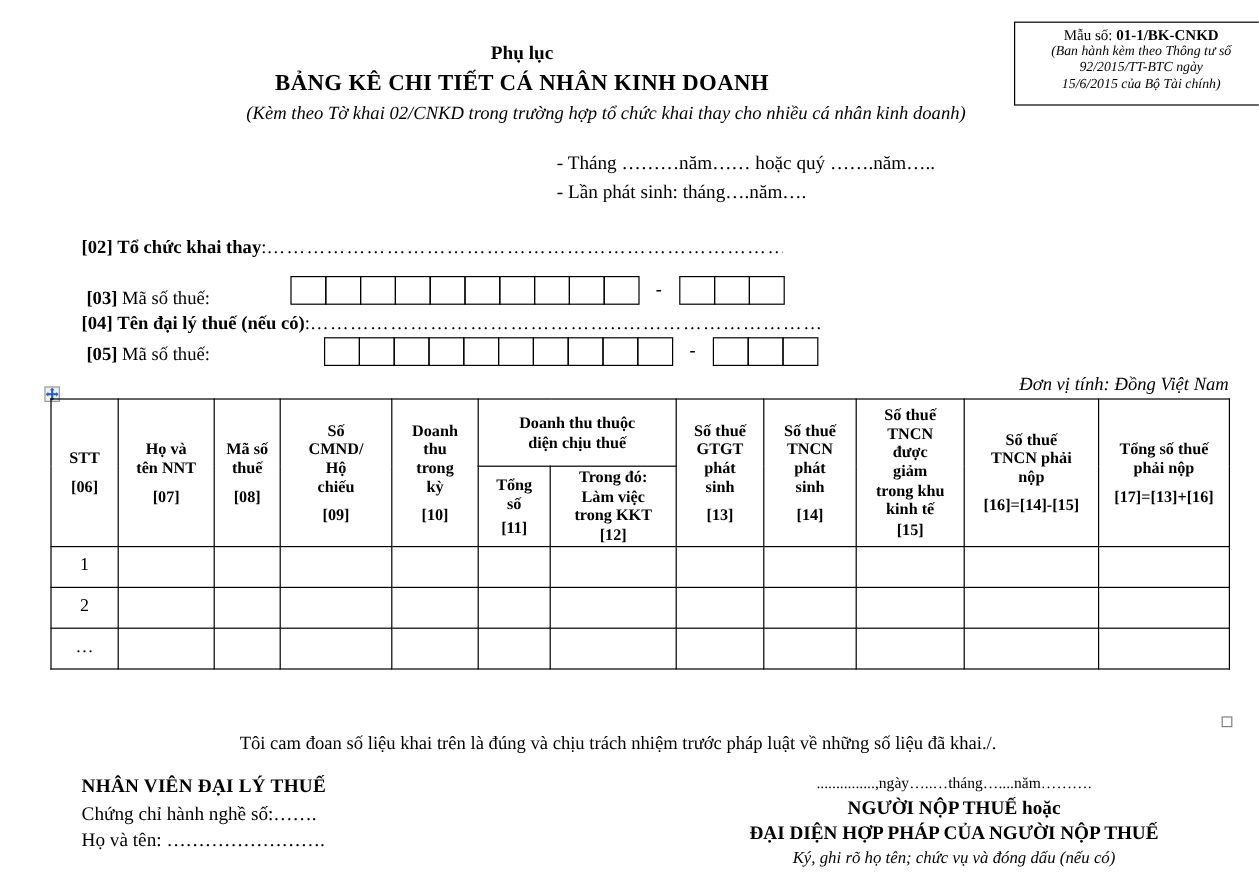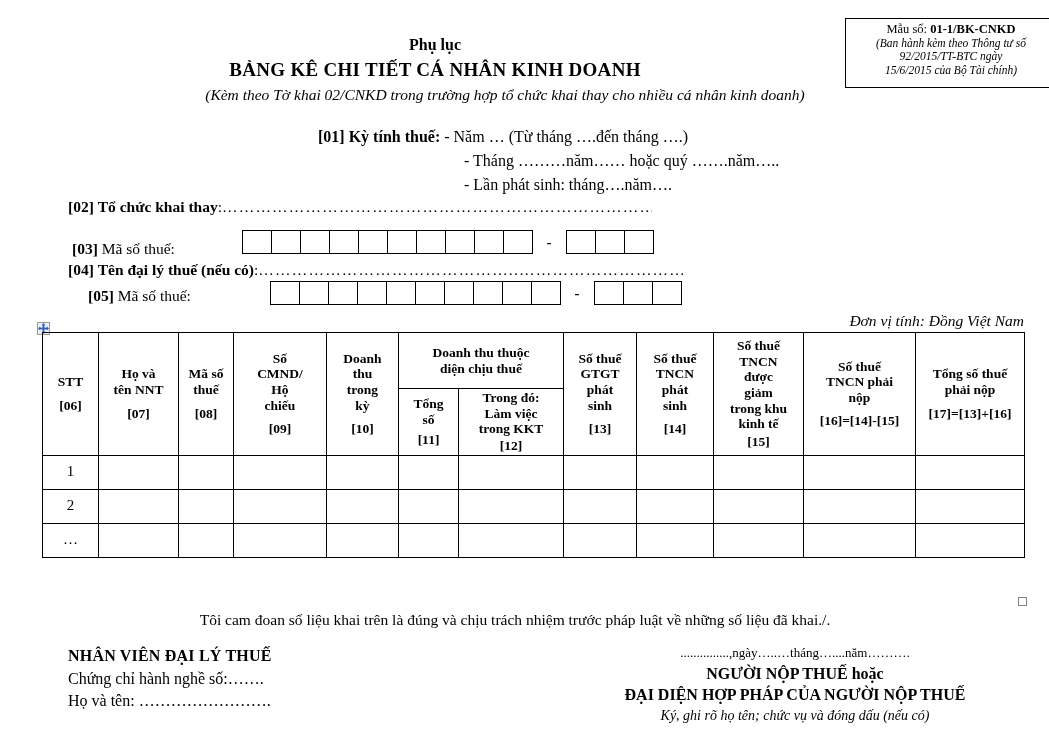--- a/index.html
+++ b/index.html
@@ -71,21 +71,21 @@
     display: inline-block;
     overflow: hidden;
     vertical-align: bottom;
     white-space: nowrap;
     letter-spacing: 1.2px;
   }
 
   #row-02 { left: 68px; top: 198px; }
   #row-03 { left: 72px; top: 240px; }
   #row-04 { left: 68px; top: 261px; }
-  #row-05 { left: 72px; top: 287px; margin-left: 16px; }
+  #row-05 { left: 72px; top: 287px; }
 
   
   .mst-group {
     position: absolute;
     display: flex;
     align-items: center;
   }
   .mst-10, .mst-3 { display: flex; }
   .mst-10 .cell, .mst-3 .cell {
     width: 30px; height: 24px;
@@ -202,25 +202,20 @@
   <div class="sub">(Ban hành kèm theo Thông tư số</div>
   <div class="sub">92/2015/TT-BTC ngày</div>
   <div class="sub">15/6/2015 của Bộ Tài chính)</div>
 </div>
 
 <div id="title-phuluc">Phụ lục</div>
 <div id="title-main">BẢNG KÊ CHI TIẾT CÁ NHÂN KINH DOANH</div>
 <div id="title-sub">(Kèm theo Tờ khai 02/CNKD trong trường hợp tổ chức khai thay cho nhiều cá nhân kinh doanh)</div>
 
 <div id="period-block">
-  <div class="row">
-    <span class="lbl">[01]</span>
-    <span class="lbl">Kỳ tính thuế:</span>
-    <span>- Năm … (Từ tháng ….đến tháng ….)</span>
-  </div>
   <div class="row">
     <span class="ind"></span><span>- Tháng ………năm…… hoặc quý …….năm…..</span>
   </div>
   <div class="row">
     <span class="ind"></span><span>- Lần phát sinh:  tháng….năm….</span>
   </div>
 </div>
 
 <div class="field-row" id="row-02">
   <span class="code">[02]</span>

